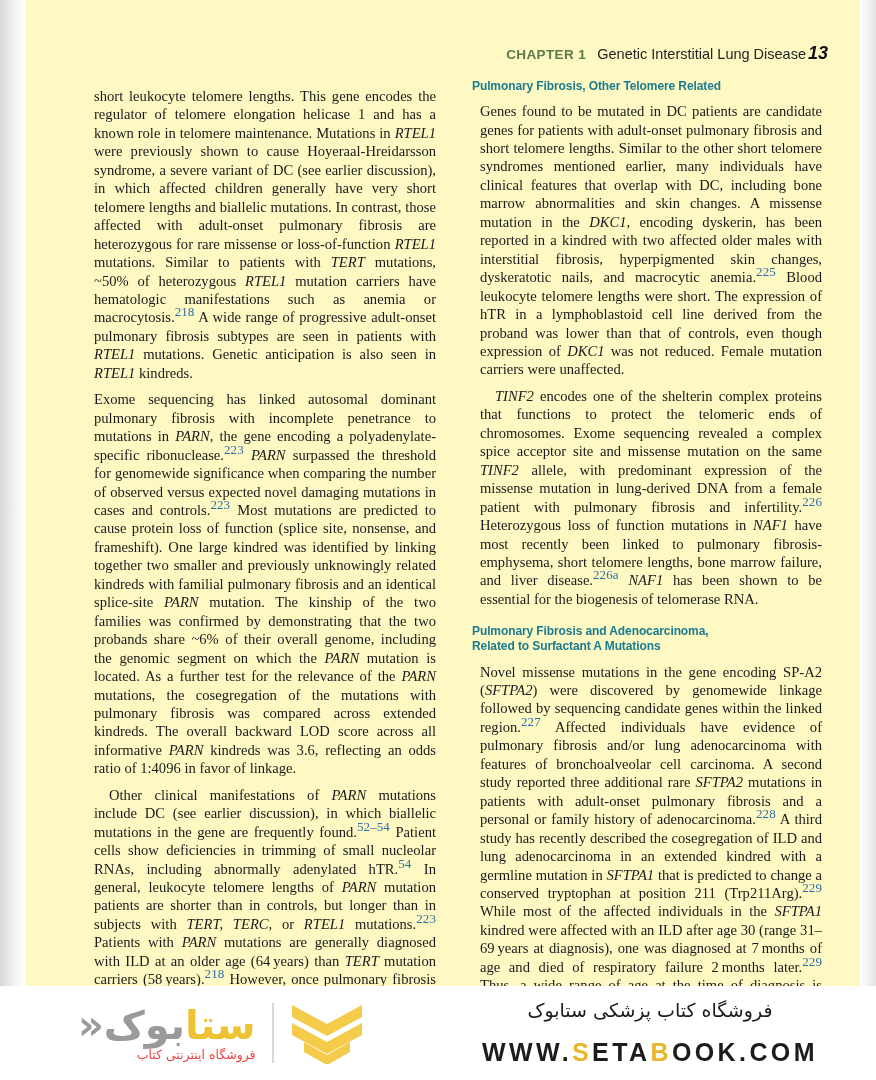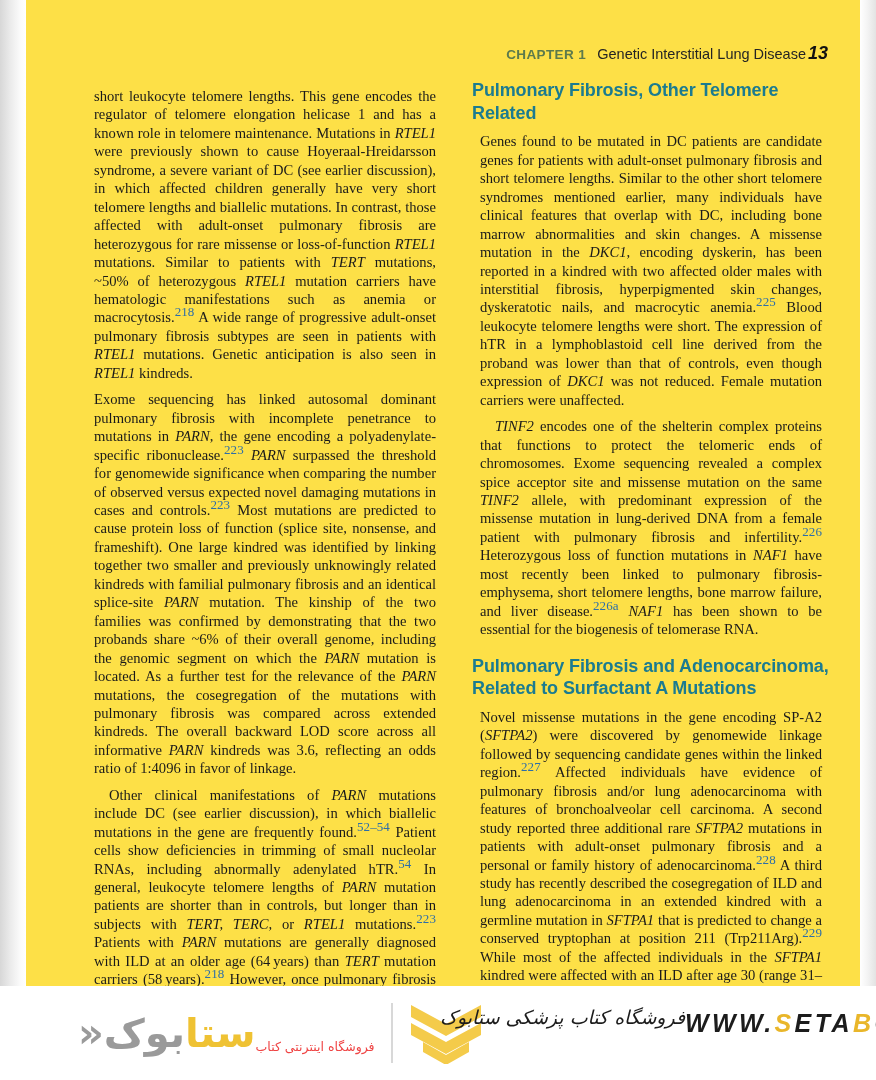--- a/index.html
+++ b/index.html
@@ -12,21 +12,21 @@
     overflow: hidden;
     position: relative;
   }
 
   
   #page-sheet {
     position: absolute;
     left: 0; top: 0;
     width: 876px;
     height: 986px;
-    background: #fde047;
+    background: #fef9c3;
     overflow: hidden;
   }
 
   
   #page-sheet::before {
     content: "";
     position: absolute;
     left: 0; top: 0;
     width: 26px; height: 100%;
     background: linear-gradient(to right, #d7d7d7 0%, #eaeaea 38%, #fbfbfb 78%, #ffffff 100%);
@@ -86,21 +86,21 @@
     gap: 28px;
   }
   .column {
     width: 358px;
     height: 100%;
   }
 
   
   .sec-head {
     font-family: "Liberation Sans", sans-serif;
-    font-size: 18px;
+    font-size: 12px;
     font-weight: bold;
     color: #1b7b90;
     line-height: 1.26;
     letter-spacing: -0.1px;
     margin-bottom: 1px;
     margin-top: 16px;
   }
   .sec-head.first { margin-top: 0; }
 
   p.body {
@@ -142,20 +142,21 @@
   #logo-lockup {
     position: absolute;
     left: 78px;
     top: 6px;
     display: flex;
     align-items: center;
     height: 82px;
   }
   #logo-wordmark {
     display: flex;
+    flex-direction: column;
     align-items: flex-end;
     justify-content: center;
   }
   .logo-script {
     font-family: "DejaVu Sans", sans-serif;
     font-size: 40px;
     font-weight: bold;
     line-height: 1.05;
     direction: rtl;
     color: #9a9a9a;
@@ -181,23 +182,22 @@
     height: 62px;
   }
 
   
   #site-block {
     position: absolute;
     left: 440px;
     top: 10px;
     width: 420px;
     display: flex;
-    flex-direction: row;
+    flex-direction: column;
     align-items: center;
-    font-style: italic;
   }
   #site-persian {
     font-family: "DejaVu Sans", sans-serif;
     font-size: 19px;
     color: #1c1c1c;
     direction: rtl;
     white-space: nowrap;
     line-height: 1.5;
   }
   #site-url {

